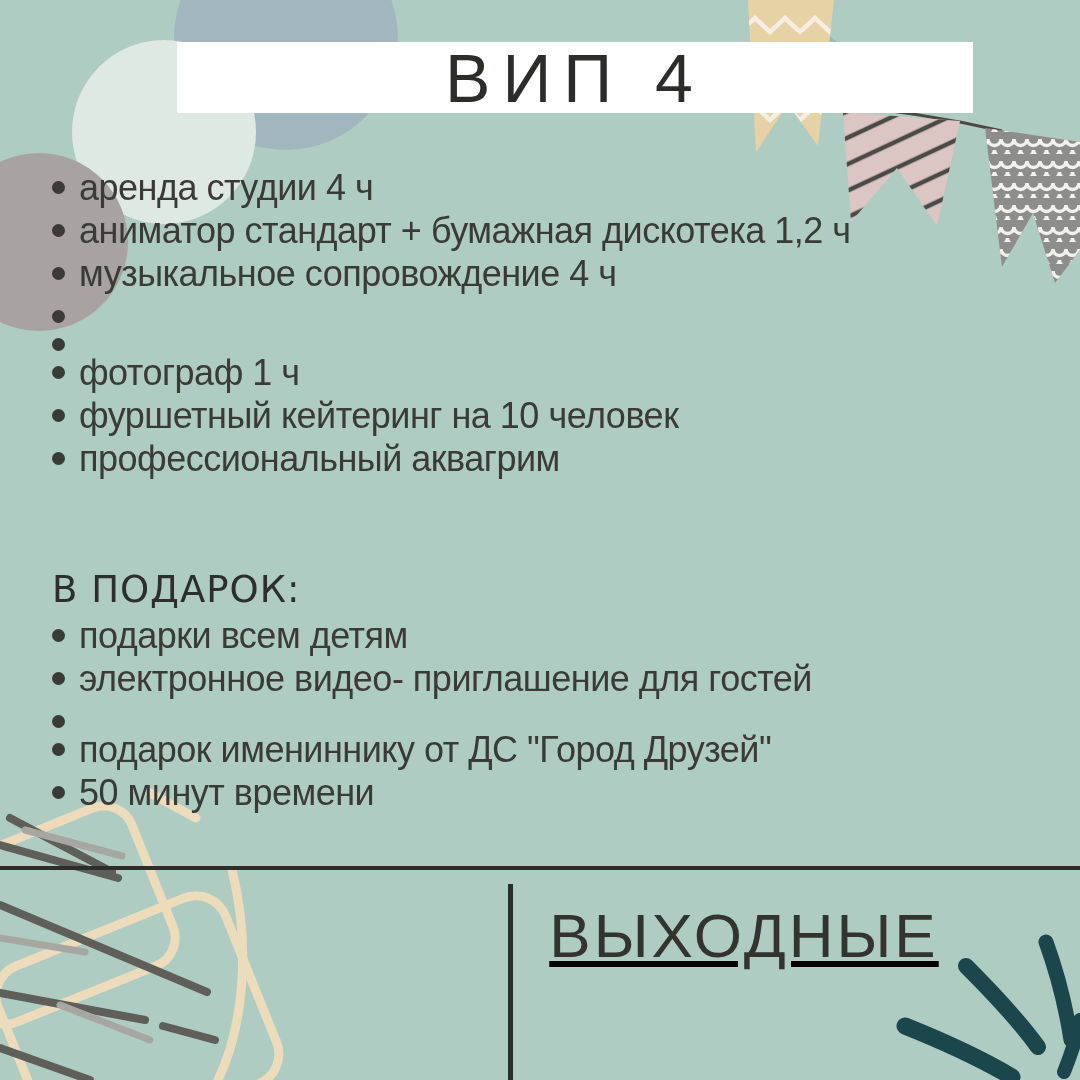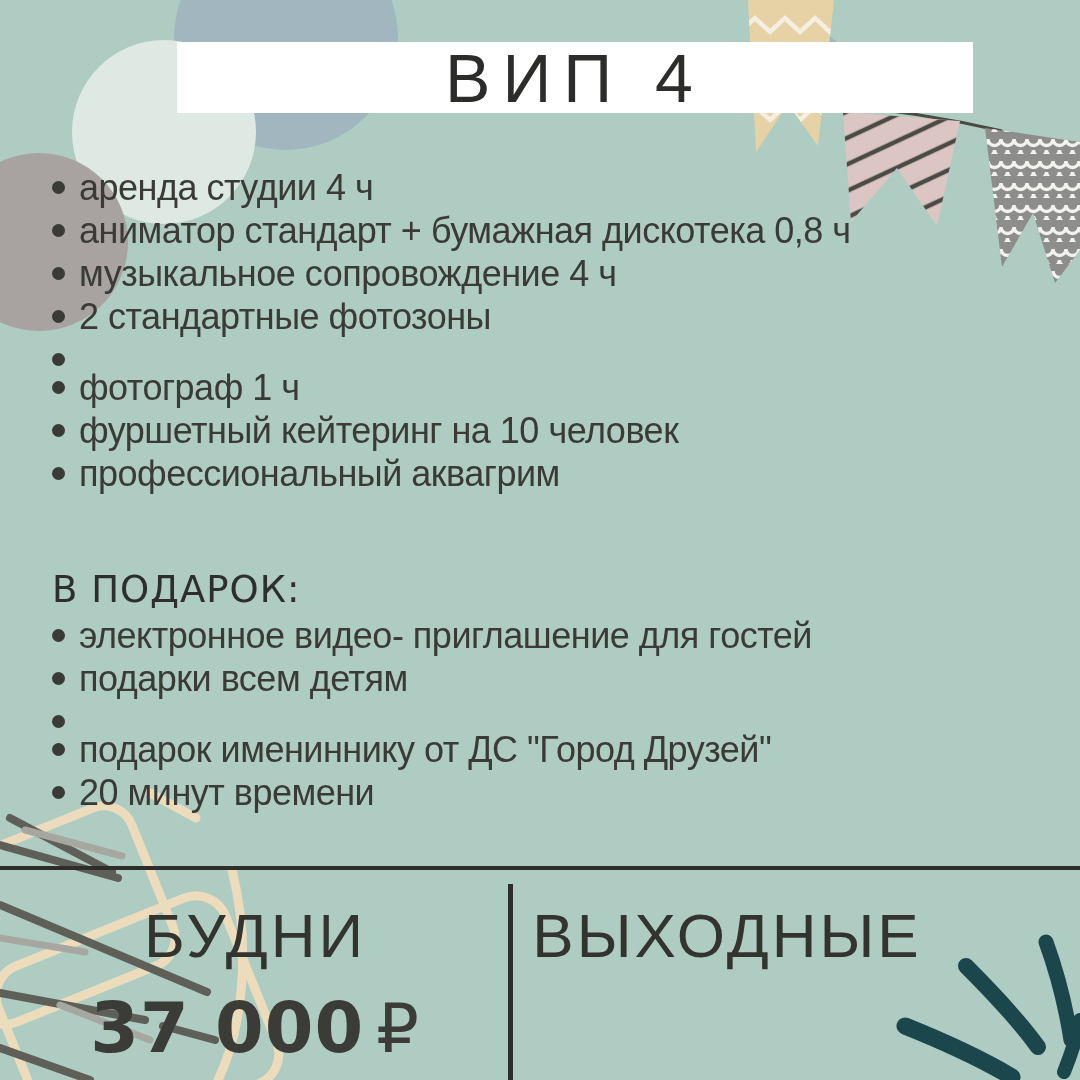--- a/index.html
+++ b/index.html
@@ -31,21 +31,21 @@
            white-space:pre-line;}
   .gift-heading{position:absolute;left:52px;top:568px;z-index:7;
                 font-family:"DejaVu Sans",sans-serif;font-weight:400;font-size:37px;
                 letter-spacing:1px;color:#2e2e2c;}
 
   
   .hline{position:absolute;left:0;top:866px;width:1080px;height:4px;background:#2d2d2b;z-index:8;}
   .vline{position:absolute;left:508px;top:884px;width:5px;height:196px;background:#2d2d2b;z-index:8;}
   .price-col{position:absolute;top:890px;z-index:9;text-align:center;}
   .price-col.weekday{left:0;width:510px;}
-  .price-col.weekend{left:497px;width:460px;}
+  .price-col.weekend{left:514px;width:460px;text-decoration:underline;}
   .plabel{font-size:62px;letter-spacing:3px;color:#33332f;margin-top:10px;
           font-family:"Liberation Sans",sans-serif;}
   .pval{margin-top:16px;font-family:"DejaVu Sans",sans-serif;font-weight:700;
         font-size:70px;letter-spacing:1px;color:#3b3b38;white-space:nowrap;}
   .pval .rub{font-weight:400;font-size:67px;margin-left:12px;}
 </style>
 </head>
 <body>
 
 <div class="canvas">
@@ -123,29 +123,28 @@
     <h1>ВИП 4</h1>
   </div>
 
   <div class="list includes">
     <div class="li">
       <span class="dot"></span>
       <span class="txt">аренда студии 4 ч</span>
       </div>
     <div class="li">
       <span class="dot"></span>
-      <span class="txt">аниматор стандарт + бумажная дискотека 0,8 ч</span>
+      <span class="txt">аниматор стандарт + бумажная дискотека 1,2 ч</span>
       </div>
     <div class="li">
       <span class="dot"></span>
       <span class="txt">музыкальное сопровождение 4 ч</span>
       </div>
     <div class="li">
       <span class="dot"></span>
-      <span class="txt">2 стандартные фотозоны</span>
       </div>
     <div class="li">
       <span class="dot"></span>
       </div>
     <div class="li">
       <span class="dot"></span>
       <span class="txt">фотограф 1 ч</span>
       </div>
     <div class="li">
       <span class="dot"></span>
@@ -154,46 +153,40 @@
     <div class="li">
       <span class="dot"></span>
       <span class="txt">профессиональный аквагрим</span>
       </div>
   </div>
 
   <div class="gift-heading">В ПОДАРОК:</div>
   <div class="list gifts">
     <div class="li">
       <span class="dot"></span>
-      <span class="txt">электронное видео- приглашение для гостей</span>
+      <span class="txt">подарки всем детям</span>
       </div>
     <div class="li">
       <span class="dot"></span>
-      <span class="txt">подарки всем детям</span>
+      <span class="txt">электронное видео- приглашение для гостей</span>
       </div>
     <div class="li">
       <span class="dot"></span>
       </div>
     <div class="li">
       <span class="dot"></span>
       <span class="txt">подарок имениннику от ДС "Город Друзей"</span>
       </div>
     <div class="li">
       <span class="dot"></span>
-      <span class="txt">20 минут времени</span>
+      <span class="txt">50 минут времени</span>
       </div>
   </div>
 
   <div class="hline"></div>
   <div class="vline"></div>
 
-  <div class="price-col weekday">
-    <div class="plabel">БУДНИ</div>
-    <div class="pval">
-      <span>37 000</span><span class="rub">₽</span>
-    </div>
-  </div>
 
   <div class="price-col weekend">
     <div class="plabel">ВЫХОДНЫЕ</div>
   </div>
 
 </div>
 
 </body></html>

